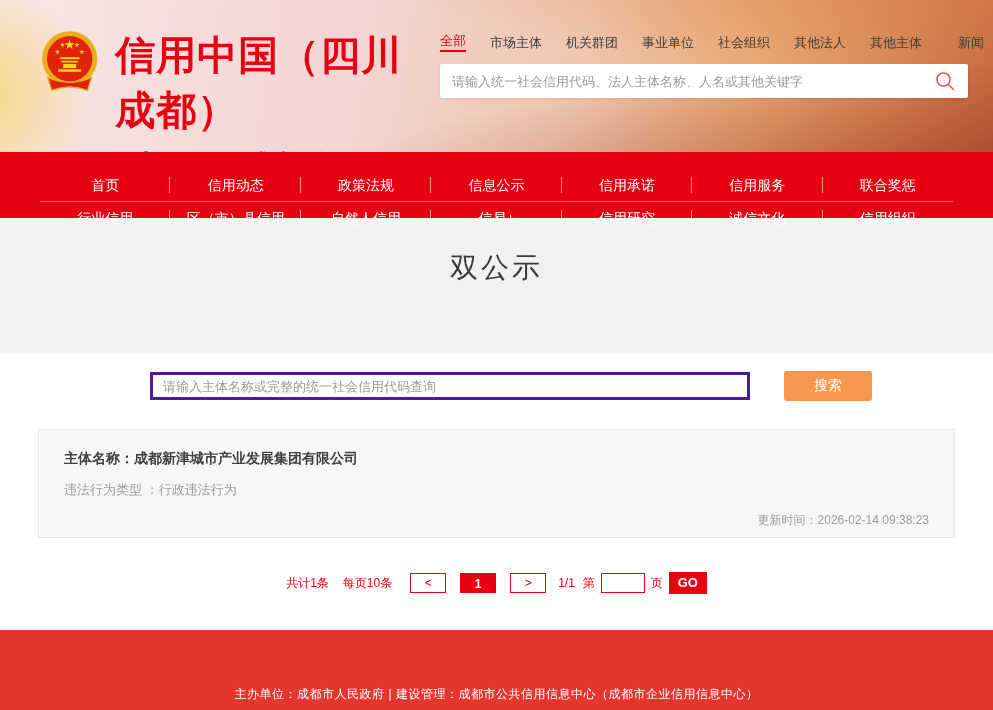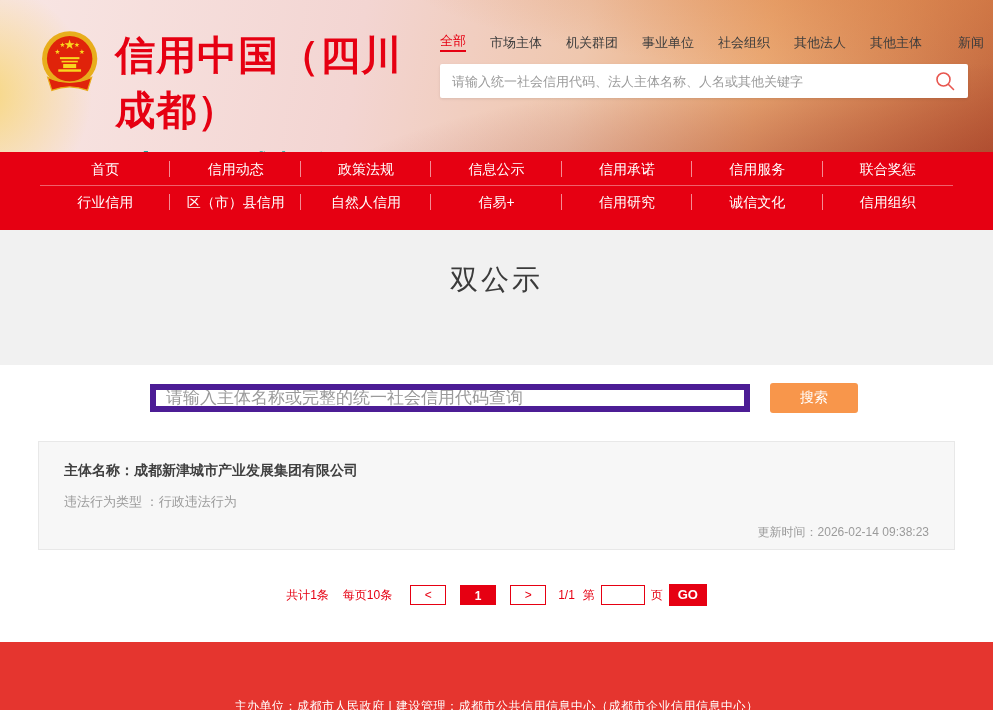--- a/index.html
+++ b/index.html
@@ -31,21 +31,21 @@
   .top-nav .tn-item.active { color:#e60012; border-bottom:2px solid #e60012; }
   .top-nav .tn-item.tn-news { margin-left:12px; }
   .header-search { margin-top:12px; height:34px; background:#fff; border-radius:2px;
     display:flex; align-items:center; padding:0 12px; box-shadow:0 1px 3px rgba(0,0,0,.10); }
   .header-search input { flex:1; border:none; outline:none; font-size:13px; color:#333;
     font-family:"Liberation Sans","DejaVu Sans",sans-serif; }
   .header-search input::placeholder { color:#9a9a9a; }
   .search-icon-btn { cursor:pointer; display:flex; align-items:center; }
 
   
-  .main-nav { background:#e60012; padding:0 40px; height:78px; }
+  .main-nav { background:#e60012; padding:16px 40px; height:66px; }
   .nav-row { display:grid; grid-template-columns:repeat(7,1fr); align-items:center; }
   .nav-row.r1 { height:33px; }
   .nav-row.r2 { height:32px; }
   .nav-item { color:#fff; font-size:14px; text-align:center; position:relative; cursor:pointer; line-height:32px; }
   .nav-item:not(:last-child)::after { content:""; position:absolute; right:0; top:50%;
     transform:translateY(-50%); height:16px; width:1px; background:rgba(255,255,255,.55); }
   .nav-divider { height:1px; background:rgba(255,255,255,.38); }
 
   
   .hero { background:#f1f1f1; height:135px; }
@@ -53,24 +53,24 @@
     font-size:28px; color:#3b3b3b; letter-spacing:3px; }
   .tab-bar { height:36px; border-top:1px solid #dcdcdc; border-bottom:1px solid #e9e9e9;
     display:flex; align-items:center; justify-content:center; font-size:14px; }
   .tab { color:#666; cursor:pointer; }
   .tab.active { color:#f08519; }
   .tab-sep { color:#c9c9c9; margin:0 24px; font-size:13px; }
 
   
   .content { background:#fff; height:277px; }
   .query-row { display:flex; align-items:center; padding-left:150px; padding-top:18px; }
-  .query-input { width:600px; height:28px; border:6px solid #4c1d95; padding:0 10px; font-size:17px;
+  .query-input { width:600px; height:28px; border:3px solid #4c1d95; padding:0 10px; font-size:13px;
     color:#333; outline:none; font-family:"Liberation Sans","DejaVu Sans",sans-serif; }
   .query-input::placeholder { color:#9a9a9a; }
-  .query-btn { margin-left:20px; width:88px; height:30px; background:#f8964b; color:#fff; border:none;
+  .query-btn { margin-left:34px; width:88px; height:30px; background:#f8964b; color:#fff; border:none;
     border-radius:3px; font-size:14px; cursor:pointer; font-family:"Liberation Sans","DejaVu Sans",sans-serif; }
 
   .result-card { margin:28px 38px 0; height:109px; background:#f7f7f7; border:1px solid #e8e8e8;
     padding:20px 25px 12px; cursor:pointer; }
   .subject-line { font-size:14px; font-weight:700; color:#404040; }
   .violation-line { margin-top:13px; font-size:13px; color:#9b9b9b; }
   .update-line { margin-top:13px; text-align:right; font-size:12px; color:#9b9b9b; }
 
   .pagination { margin-top:34px; display:flex; justify-content:center; align-items:center;
     font-size:12px; color:#e60012; }

